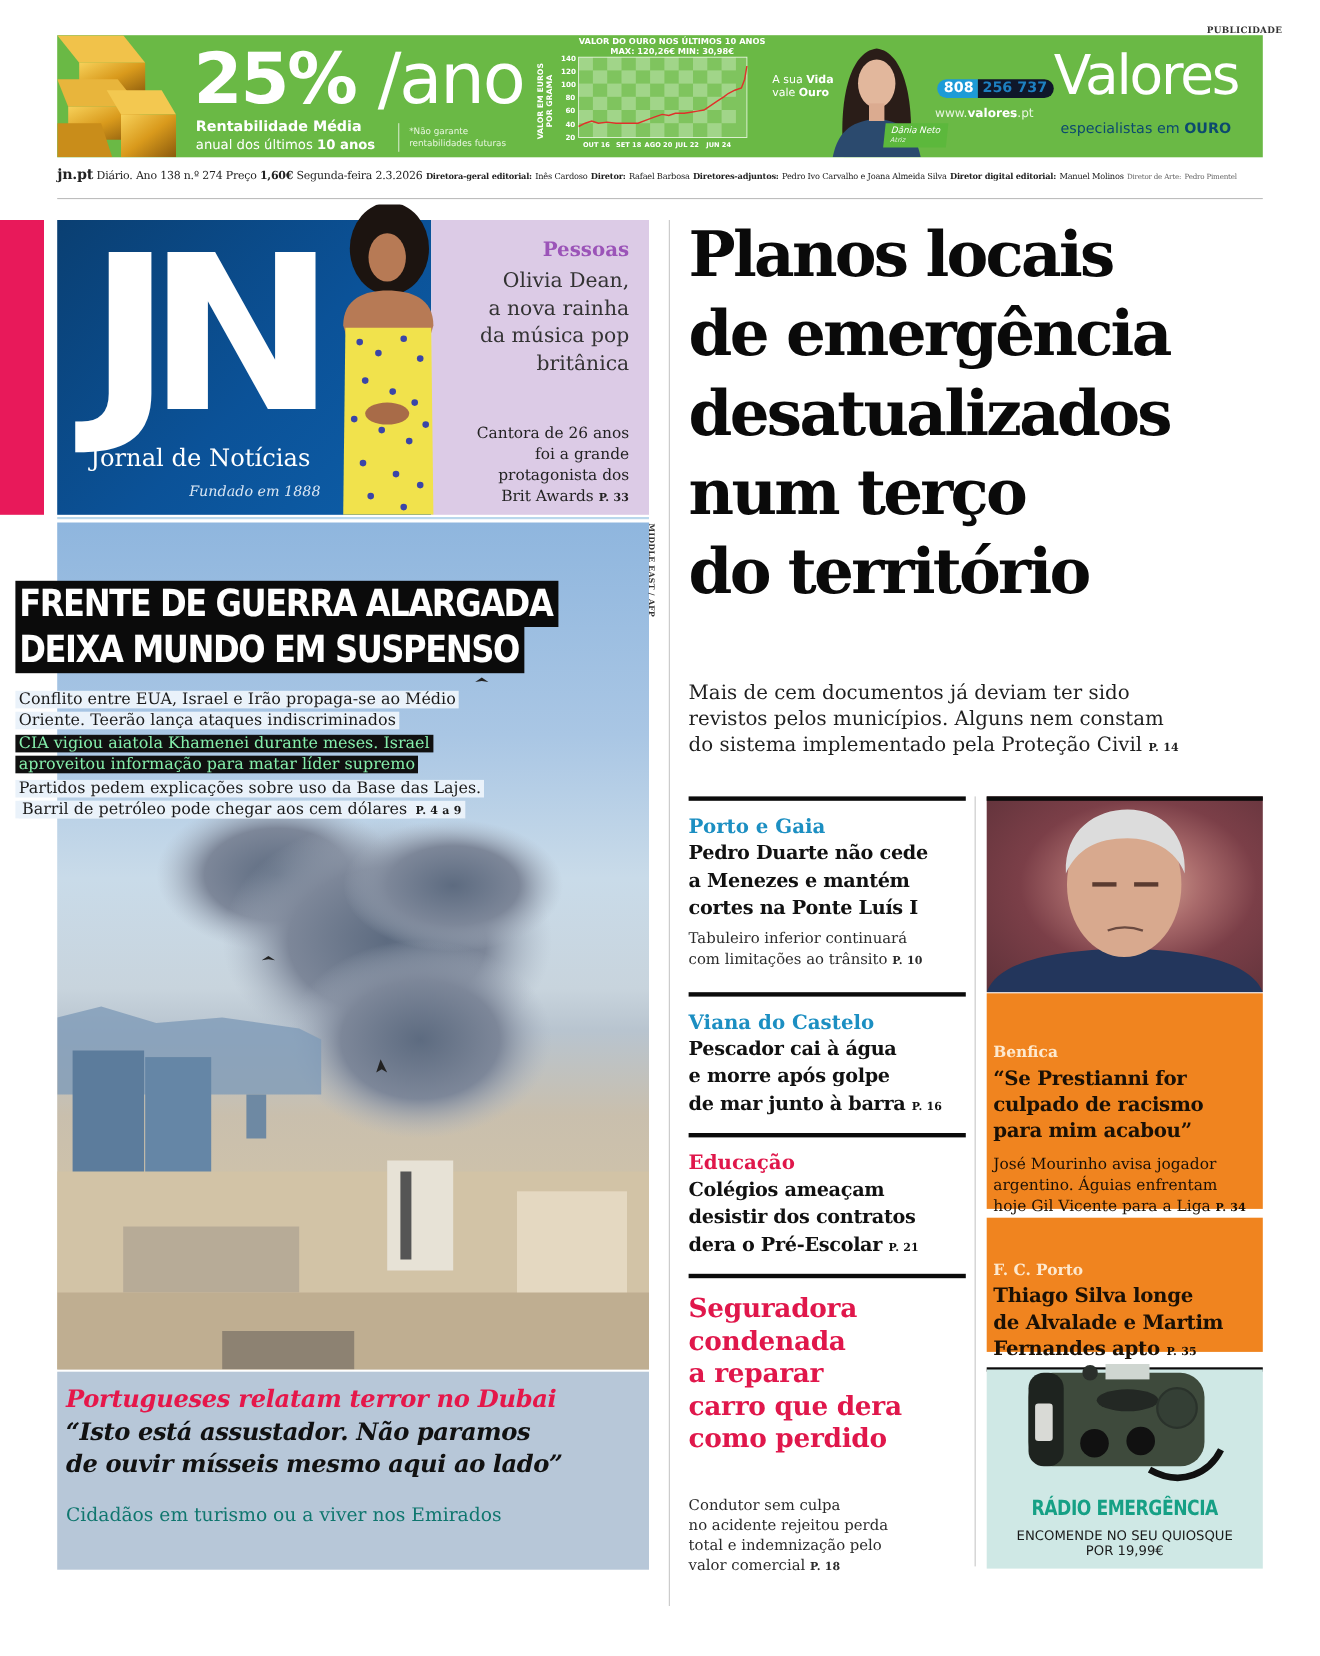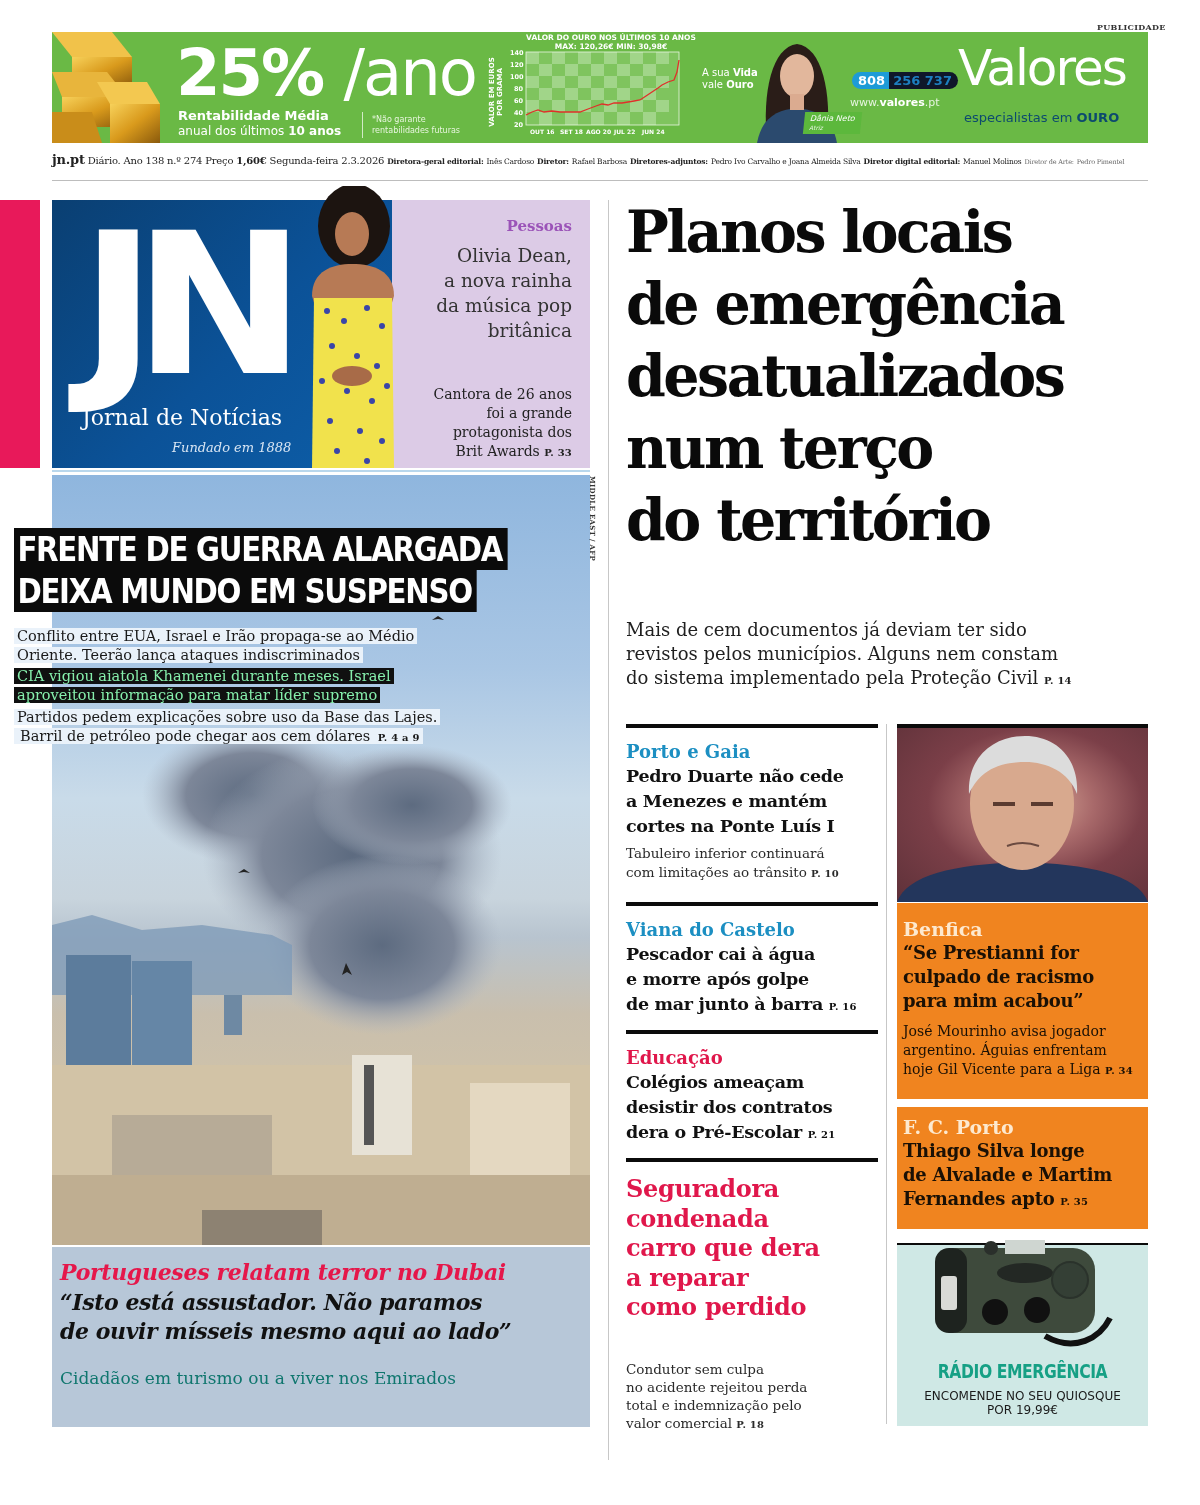--- a/index.html
+++ b/index.html
@@ -46,21 +46,21 @@
   .hr-top { left: 52px; top: 180px; width: 1096px; height: 1px; background: #bdbdbd; }
 
   
   .pinkbar { left: 0; top: 200px; width: 40px; height: 268px; background: #e8195a; }
   .logo-box { left: 52px; top: 200px; width: 340px; height: 268px; background: linear-gradient(135deg, #0a3f72 0%, #0b5298 55%, #0d5ea8 100%); }
   .jn { left: 80px; top: 210px; color: #fff; font-family: "DejaVu Sans", sans-serif; font-weight: bold; font-size: 196px; letter-spacing: -22px; line-height: 190px; transform: scaleX(1.05); transform-origin: 0 0; }
   .jn-name { left: 82px; top: 405px; color: #fff; font-family: "DejaVu Serif", serif; font-size: 22px; }
   .jn-founded { left: 172px; top: 440px; color: #d8e5f3; font-family: "DejaVu Serif", serif; font-style: italic; font-size: 13px; }
   .lilac { left: 392px; top: 200px; width: 198px; height: 268px; background: #dccbe6; }
   .olivia { left: 282px; top: 186px; width: 140px; height: 282px; }
-  .pes-kicker { left: 400px; top: 217px; width: 172px; text-align: right; color: #9b54b8; font-weight: bold; font-size: 15px; font-family: "DejaVu Serif", serif; }
+  .pes-kicker { left: 400px; top: 217px; width: 172px; text-align: right; color: #9b54b8; font-weight: bold; font-size: 18px; font-family: "DejaVu Serif", serif; }
   .pes-title { left: 400px; top: 243px; width: 172px; text-align: right; color: #333; font-size: 18.5px; line-height: 25px; font-family: "DejaVu Serif", serif; }
   .pes-desc { left: 392px; top: 385px; width: 180px; text-align: right; color: #222; font-size: 14px; line-height: 19px; }
   .pref { font-weight: bold; font-size: 10px; font-family: "DejaVu Serif", serif; letter-spacing: .2px; }
   .lblue-line { left: 52px; top: 470px; width: 538px; height: 2px; background: #b9d7ec; }
 
   
   .photo { left: 52px; top: 475px; width: 538px; height: 770px; overflow: hidden; background: linear-gradient(180deg, #8fb6de 0%, #a9c6e4 25%, #c9dbe9 42%, #c8d4dd 55%, #b8c4cf 60%, #c9bfad 70%, #d2c4a8 85%, #b7a88e 100%); }
   .credit { left: 588px; top: 476px; color: #333; font-size: 7px; writing-mode: vertical-rl; font-family: "DejaVu Serif", serif; font-weight: bold; letter-spacing: .3px; }
   .war-line { display: inline-block; background: #0b0b0b; color: #fff; font-family: "DejaVu Sans", sans-serif; font-weight: bold; font-size: 34px; letter-spacing: -1.5px; line-height: 42px; padding: 0 6px 0 4px; transform: scaleX(.86); transform-origin: 0 50%; }
   .war-lines { left: 14px; top: 528px; }
@@ -89,21 +89,21 @@
   .s-title { font-family: "DejaVu Serif", serif; font-weight: bold; font-size: 17.5px; line-height: 25px; color: #111; letter-spacing: -.3px; }
   .s-desc { font-size: 13.5px; line-height: 19px; color: #2a2a2a; }
   .red-title { font-family: "DejaVu Serif", serif; font-weight: bold; font-size: 24px; line-height: 29.5px; color: #e0174b; letter-spacing: -.3px; }
   .vline2 { left: 886px; top: 724px; width: 1px; height: 700px; background: #c7c7c7; }
 
   .mou-photo { left: 897px; top: 724px; width: 251px; height: 178px; background: radial-gradient(ellipse at 55% 45%, #d9a997 0%, #a8696a 30%, #7b3f48 55%, #5e3139 100%); overflow: hidden; }
   .mou-rule { left: 897px; top: 724px; width: 251px; height: 4px; background: #0b0b0b; }
   .orange { background: #f0841f; }
   .benf-box { left: 897px; top: 903px; width: 251px; height: 196px; }
   .fcp-box { left: 897px; top: 1107px; width: 251px; height: 122px; }
-  .o-kicker { color: #fde9cf; font-family: "DejaVu Serif", serif; font-size: 19px; line-height: 24px; font-weight: bold; }
+  .o-kicker { color: #fde9cf; font-family: "DejaVu Serif", serif; font-size: 14px; line-height: 24px; font-weight: bold; margin-top: 28px; }
   .o-title { color: #1a1005; font-family: "DejaVu Serif", serif; font-weight: bold; font-size: 18px; line-height: 24px; letter-spacing: -.3px; }
   .o-desc { color: #1a1005; font-size: 14px; line-height: 19px; }
 
   .radio-box { left: 897px; top: 1245px; width: 251px; height: 181px; background: #cfe8e5; }
   .radio-rule { left: 897px; top: 1243px; width: 251px; height: 4px; background: #0b0b0b; }
   .radio-img { left: 925px; top: 1218px; width: 190px; height: 145px; }
   .radio-title { left: 897px; top: 1360px; width: 251px; text-align: center; color: #16a085; font-family: "DejaVu Sans", sans-serif; font-weight: bold; font-size: 19px; letter-spacing: -.5px; transform: scaleX(.82); }
   .radio-sub { left: 897px; top: 1389px; width: 251px; text-align: center; color: #1a1a1a; font-family: "DejaVu Sans", sans-serif; font-size: 12px; line-height: 14px; }
 </style>
 </head>
@@ -382,22 +382,22 @@
       <div>desistir dos contratos</div>
     <div><span>dera o Pré-Escolar</span> <span class="pref">P. 21</span></div>
   </div>
 </div>
 
 <div class="abs story" style="top:1158px">
   <div class="story-rule"></div>
   <div class="red-title" style="margin-top:12px">
     <div>Seguradora</div>
       <div>condenada</div>
+      <div>a reparar</div>
       <div>carro que dera</div>
-      <div>a reparar</div>
       <div>como perdido</div>
   </div>
   <div class="s-desc" style="margin-top:38px; font-size:13.5px; line-height:18px">
     <div>Condutor sem culpa</div>
       <div>no acidente rejeitou perda</div>
       <div>total e indemnização pelo</div>
     <div><span>valor comercial</span> <span class="pref">P. 18</span></div>
   </div>
 </div>
 

